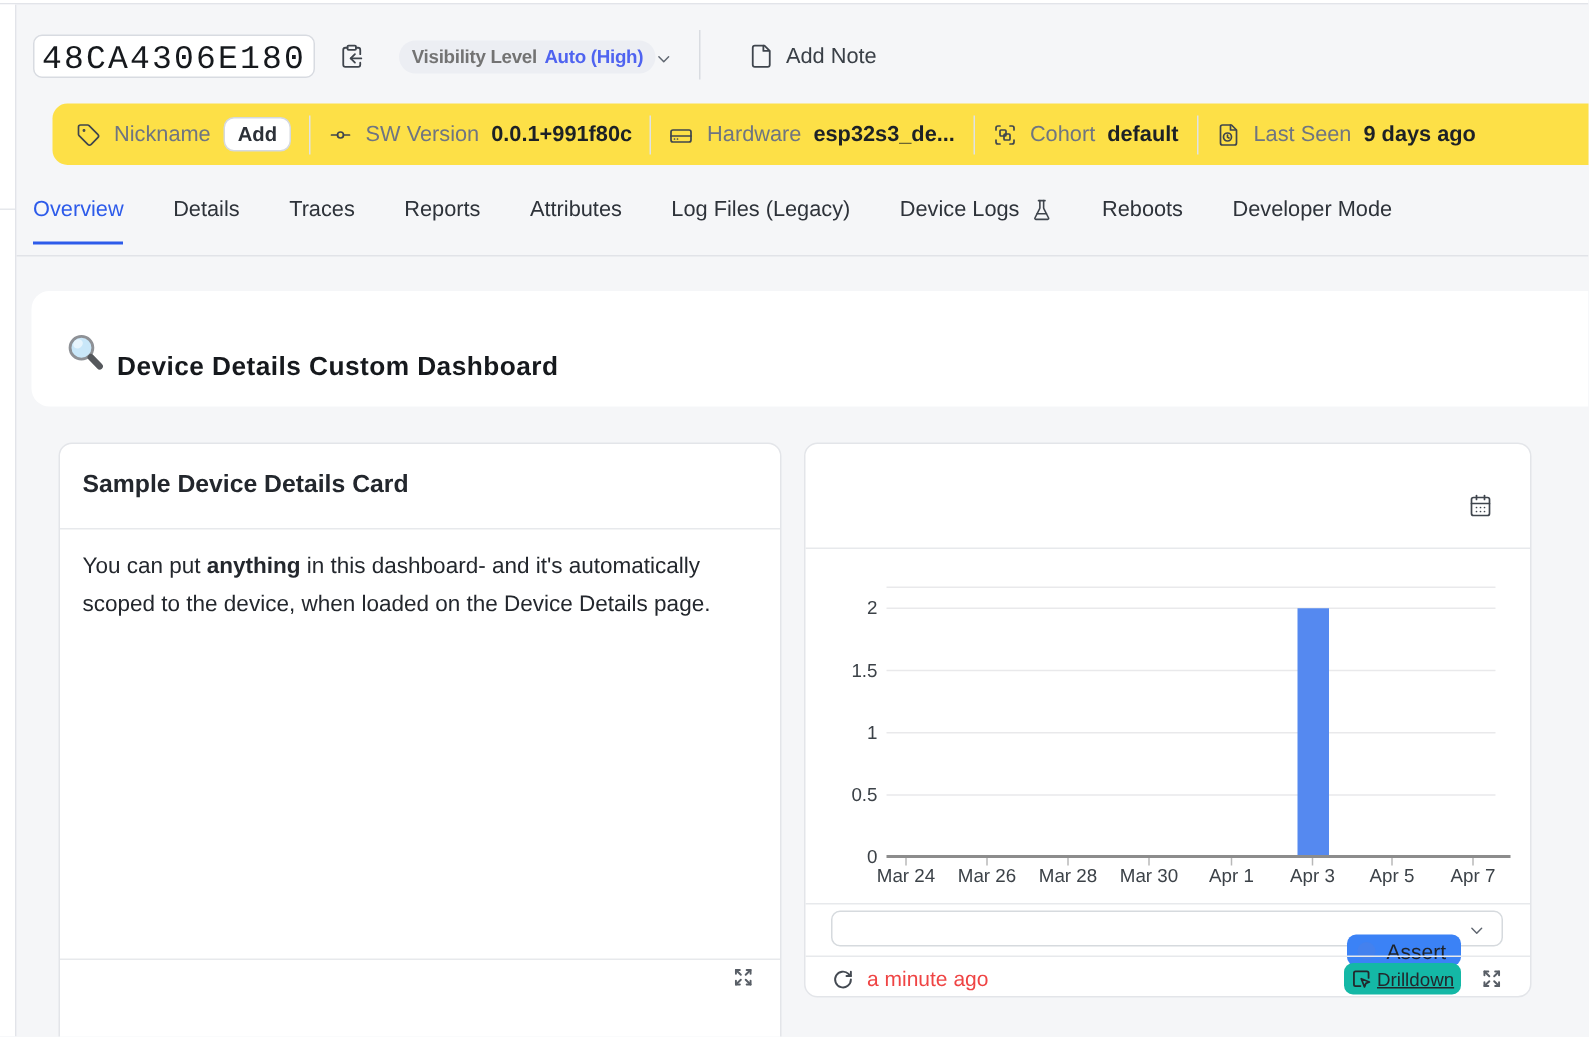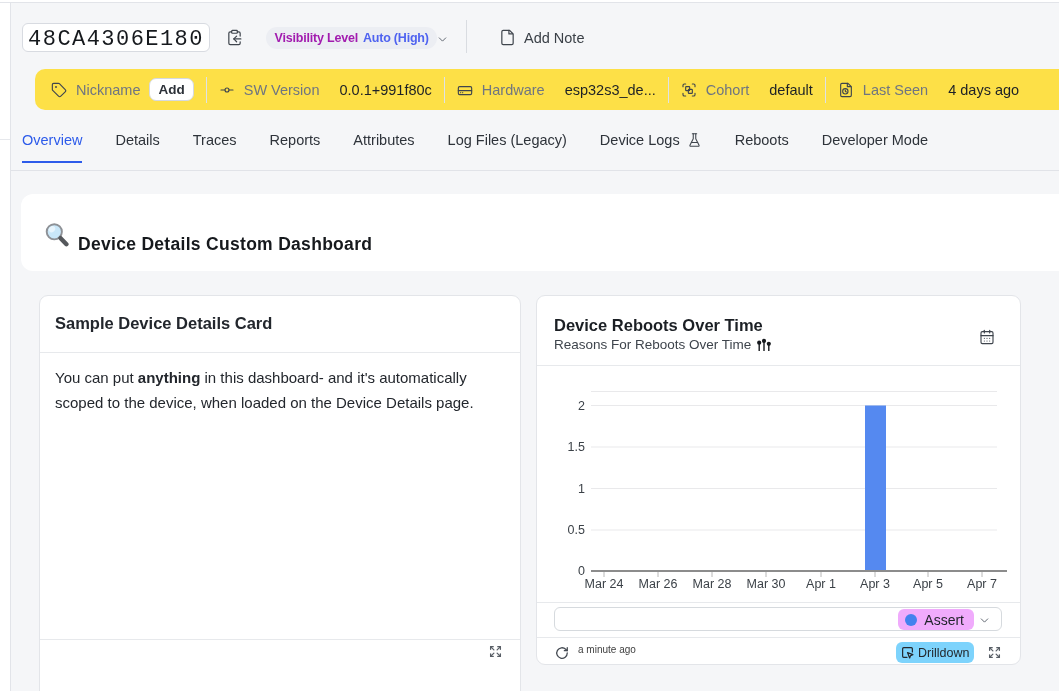--- a/index.html
+++ b/index.html
@@ -11,29 +11,29 @@
 
 
 #topbar { left:0; top:0; width:1059px; height:3px; background:#fff; border-bottom:1px solid #e2e4e9; }
 
 #sidebar { left:0; top:3px; width:11px; height:688px; background:#fff; border-right:1px solid #e2e4e9; }
 #sidebar .hr { position:absolute; left:0; top:136px; width:10px; height:1px; background:#e6e8ec; }
 
 
 #idbox { left:22px; top:23px; width:188px; height:29px; background:#fff; border:1px solid #d8dbe1; border-radius:6px; font-family:"Liberation Mono", monospace; font-size:22px; letter-spacing:1.45px; color:#16191d; display:flex; align-items:center; justify-content:center; padding-top:4px; }
 #vispill { left:266px; top:27px; height:22px; background:#eceef3; border-radius:11px; display:flex; align-items:center; padding:0 8.5px; font-size:12.5px; letter-spacing:-0.2px; }
-#vispill b { color:#a21caf; font-weight:700; }
+#vispill b { color:#737373; font-weight:700; }
 #vispill span { color:#4f63f0; font-weight:700; margin-left:5px; }
 #vdiv1 { left:466px; top:20px; width:1px; height:33px; background:#d9dce1; }
 #addnote { left:499px; top:29px; display:flex; align-items:center; gap:8px; font-size:14.5px; color:#3a4047; }
 
 
 #bar2 { left:35px; top:69px; width:1038px; height:41px; background:#fde047; border-radius:10px 0 0 10px; display:flex; align-items:center; padding-left:16px; font-size:14.5px; }
 #bar2 .lab { color:#6f7581; margin-left:9px; }
-#bar2 .val { color:#1d2126; font-weight:400; margin-left:20px; }
+#bar2 .val { color:#1d2126; font-weight:700; margin-left:8px; }
 #bar2 .sep { width:1px; height:26px; background:#dfe2e6; margin:0 12px; }
 #addbtn { margin-left:9px; border:1px solid #d5d9df; border-radius:7px; height:23px; padding:0 8px; display:flex; align-items:center; font-size:13.5px; font-weight:700; color:#2c3138; background:#fff; }
 
 
 #tabs { left:11px; top:124px; width:1048px; height:47px; border-bottom:1px solid #e1e3e8; display:flex; align-items:center; padding-left:11px; gap:33px; font-size:14.5px; color:#2e333a; }
 #tabs .tab { padding-bottom:14px; white-space:nowrap; display:flex; align-items:center; gap:7px; }
 #tabs .tab.active { color:#2d5bea; border-bottom:2.5px solid #2d5bea; margin-bottom:-1.5px; padding-bottom:13px; font-weight:400; }
 
 
 #band { left:21px; top:194px; width:1038px; height:77px; background:#fff; border-radius:12px 0 0 12px; display:flex; align-items:center; padding-left:23px; }
@@ -47,26 +47,26 @@
 #card1 .body { padding:33px 15px 0 15px; font-size:15px; line-height:24.5px; color:#23272d; }
 #card1 .ftline { position:absolute; left:0; top:343px; width:100%; height:1px; background:#e7e9ec; }
 #card2 { left:536px; top:295px; width:485px; height:370px; }
 #card2 .hd { padding:20px 17px 0 17px; }
 #card2 .t1 { font-size:16.5px; font-weight:700; color:#1b1f24; }
 #card2 .t2 { font-size:13.5px; color:#3e444c; margin-top:2px; display:flex; align-items:center; gap:5px; }
 .divline { position:absolute; background:#e7e9ec; }
 
 
 #legendbox { position:absolute; left:17px; top:311px; width:448px; height:24px; border:1px solid #d6dade; border-radius:6px; background:#fff; }
-#assertpill { position:absolute; right:27px; top:1px; height:21px; background:#f0abfc; border-radius:6px; display:flex; align-items:center; padding:0 10px 0 7px; gap:7px; font-size:14px; color:#1f2329; }
+#assertpill { position:absolute; right:27px; top:15px; height:21px; background:#3b82f6; border-radius:6px; display:flex; align-items:center; padding:0 10px 0 7px; gap:7px; font-size:14px; color:#1f2329; }
 #assertpill .dot { width:12px; height:12px; border-radius:50%; background:#4481ee; }
 .chev { stroke:#5f6670; fill:none; stroke-width:1.8; stroke-linecap:round; stroke-linejoin:round; }
 
 
-.graybtn { background:#7dd3fc; border-radius:6px; height:21px; display:flex; align-items:center; padding:0 5px; gap:4px; font-size:12.5px; color:#23272c; }
+.graybtn { background:#14b8a6; border-radius:6px; height:21px; display:flex; align-items:center; padding:0 5px; gap:4px; font-size:12.5px; color:#23272c;text-decoration:underline; }
 </style>
 </head>
 <body>
 <div class="abs" id="topbar"></div>
 <div class="abs" id="sidebar">
     <div class="hr"></div>
   </div>
 
 <div class="abs" id="idbox">48CA4306E180</div>
 <svg class="abs ic" style="left:226px;top:29px" width="17" height="17" viewBox="0 0 24 24" stroke-width="2">
@@ -127,21 +127,21 @@
   <span class="lab">Cohort</span>
     <span class="val">default</span>
   <span class="sep"></span>
   <svg class="ic" width="16" height="16" viewBox="0 0 24 24" stroke="#444a52">
       <path d="M15 2H6a2 2 0 0 0-2 2v16a2 2 0 0 0 2 2h12a2 2 0 0 0 2-2V7Z"></path>
       <path d="M14 2v5h5"></path>
       <circle cx="11" cy="14" r="4"></circle>
       <path d="M11 12v2l1.5 1"></path>
     </svg>
   <span class="lab">Last Seen</span>
-    <span class="val">4 days ago</span>
+    <span class="val">9 days ago</span>
 </div>
 
 <div class="abs" id="tabs">
   <span class="tab active">Overview</span>
   <span class="tab">Details</span>
   <span class="tab">Traces</span>
   <span class="tab">Reports</span>
   <span class="tab">Attributes</span>
   <span class="tab">Log Files (Legacy)</span>
   <span class="tab">Device Logs
@@ -175,33 +175,20 @@
       <path d="M21 16.2V21h-4.8"></path>
       <path d="M21 7.8V3h-4.8"></path>
       <path d="M3 16.2V21h4.8"></path>
       <path d="m3 21 6-6"></path>
       <path d="M3 7.8V3h4.8"></path>
       <path d="M9 9 3 3"></path>
     </svg>
 </div>
 
 <div class="abs card" id="card2">
-  <div class="hd">
-    <div class="t1">Device Reboots Over Time</div>
-    <div class="t2">Reasons For Reboots Over Time
-      <svg width="16" height="14" viewBox="0 0 16 14" fill="#16191d" stroke="#16191d">
-          <line x1="3.2" y1="5" x2="3.2" y2="13" stroke-width="1.4"></line>
-          <circle cx="3.2" cy="4.7" r="2.1" stroke="none"></circle>
-          <line x1="8" y1="2.5" x2="8" y2="13" stroke-width="1.4"></line>
-          <circle cx="8" cy="2.9" r="2.1" stroke="none"></circle>
-          <line x1="12.8" y1="4" x2="12.8" y2="13" stroke-width="1.4"></line>
-          <circle cx="12.8" cy="5.8" r="2.1" stroke="none"></circle>
-        </svg>
-    </div>
-  </div>
   <svg class="abs ic" style="left:442px;top:33px" width="16" height="16" viewBox="0 0 24 24" stroke="#2c3138" stroke-width="2">
       <path d="M8 2v4"></path>
       <path d="M16 2v4"></path>
       <rect width="18" height="18" x="3" y="4" rx="2"></rect>
       <path d="M3 10h18"></path>
       <path d="M8 14h.01"></path>
       <path d="M12 14h.01"></path>
       <path d="M16 14h.01"></path>
       <path d="M8 18h.01"></path>
       <path d="M12 18h.01"></path>
@@ -252,21 +239,21 @@
     <svg class="abs chev" style="right:10px;top:6px" width="13" height="13" viewBox="0 0 24 24">
         <path d="m6 9 6 6 6-6"></path>
       </svg>
   </div>
   <div class="divline" style="left:0;top:341px;width:100%;height:1px"></div>
 
   <svg class="abs" style="left:18px;top:350px" width="14" height="14" viewBox="0 0 24 24" fill="none" stroke="#444a52" stroke-width="2.2" stroke-linecap="round" stroke-linejoin="round">
       <path d="M21 12a9 9 0 1 1-2.64-6.36L21 8"></path>
       <path d="M21 3v5h-5"></path>
     </svg>
-  <div class="abs" style="left:41px;top:348px;font-size:10px;color:#404040">a minute ago</div>
+  <div class="abs" style="left:41px;top:348px;font-size:14px;color:#ef4444">a minute ago</div>
   <div class="abs graybtn" style="left:359px;top:346px">
     <svg width="13" height="13" viewBox="0 0 24 24" fill="none" stroke="#23272c" stroke-width="2.2" stroke-linecap="round" stroke-linejoin="round">
         <path d="M21 11V5a2 2 0 0 0-2-2H5a2 2 0 0 0-2 2v14a2 2 0 0 0 2 2h6"></path>
         <path d="m12 12 4 10 1.7-4.3L22 16Z"></path>
       </svg>
     Drilldown
   </div>
   <svg class="abs" style="left:451px;top:350px" width="13" height="13" viewBox="0 0 24 24" fill="none" stroke="#585e66" stroke-width="2.4" stroke-linecap="round" stroke-linejoin="round">
       <path d="m15 15 6 6"></path>
       <path d="m15 9 6-6"></path>

